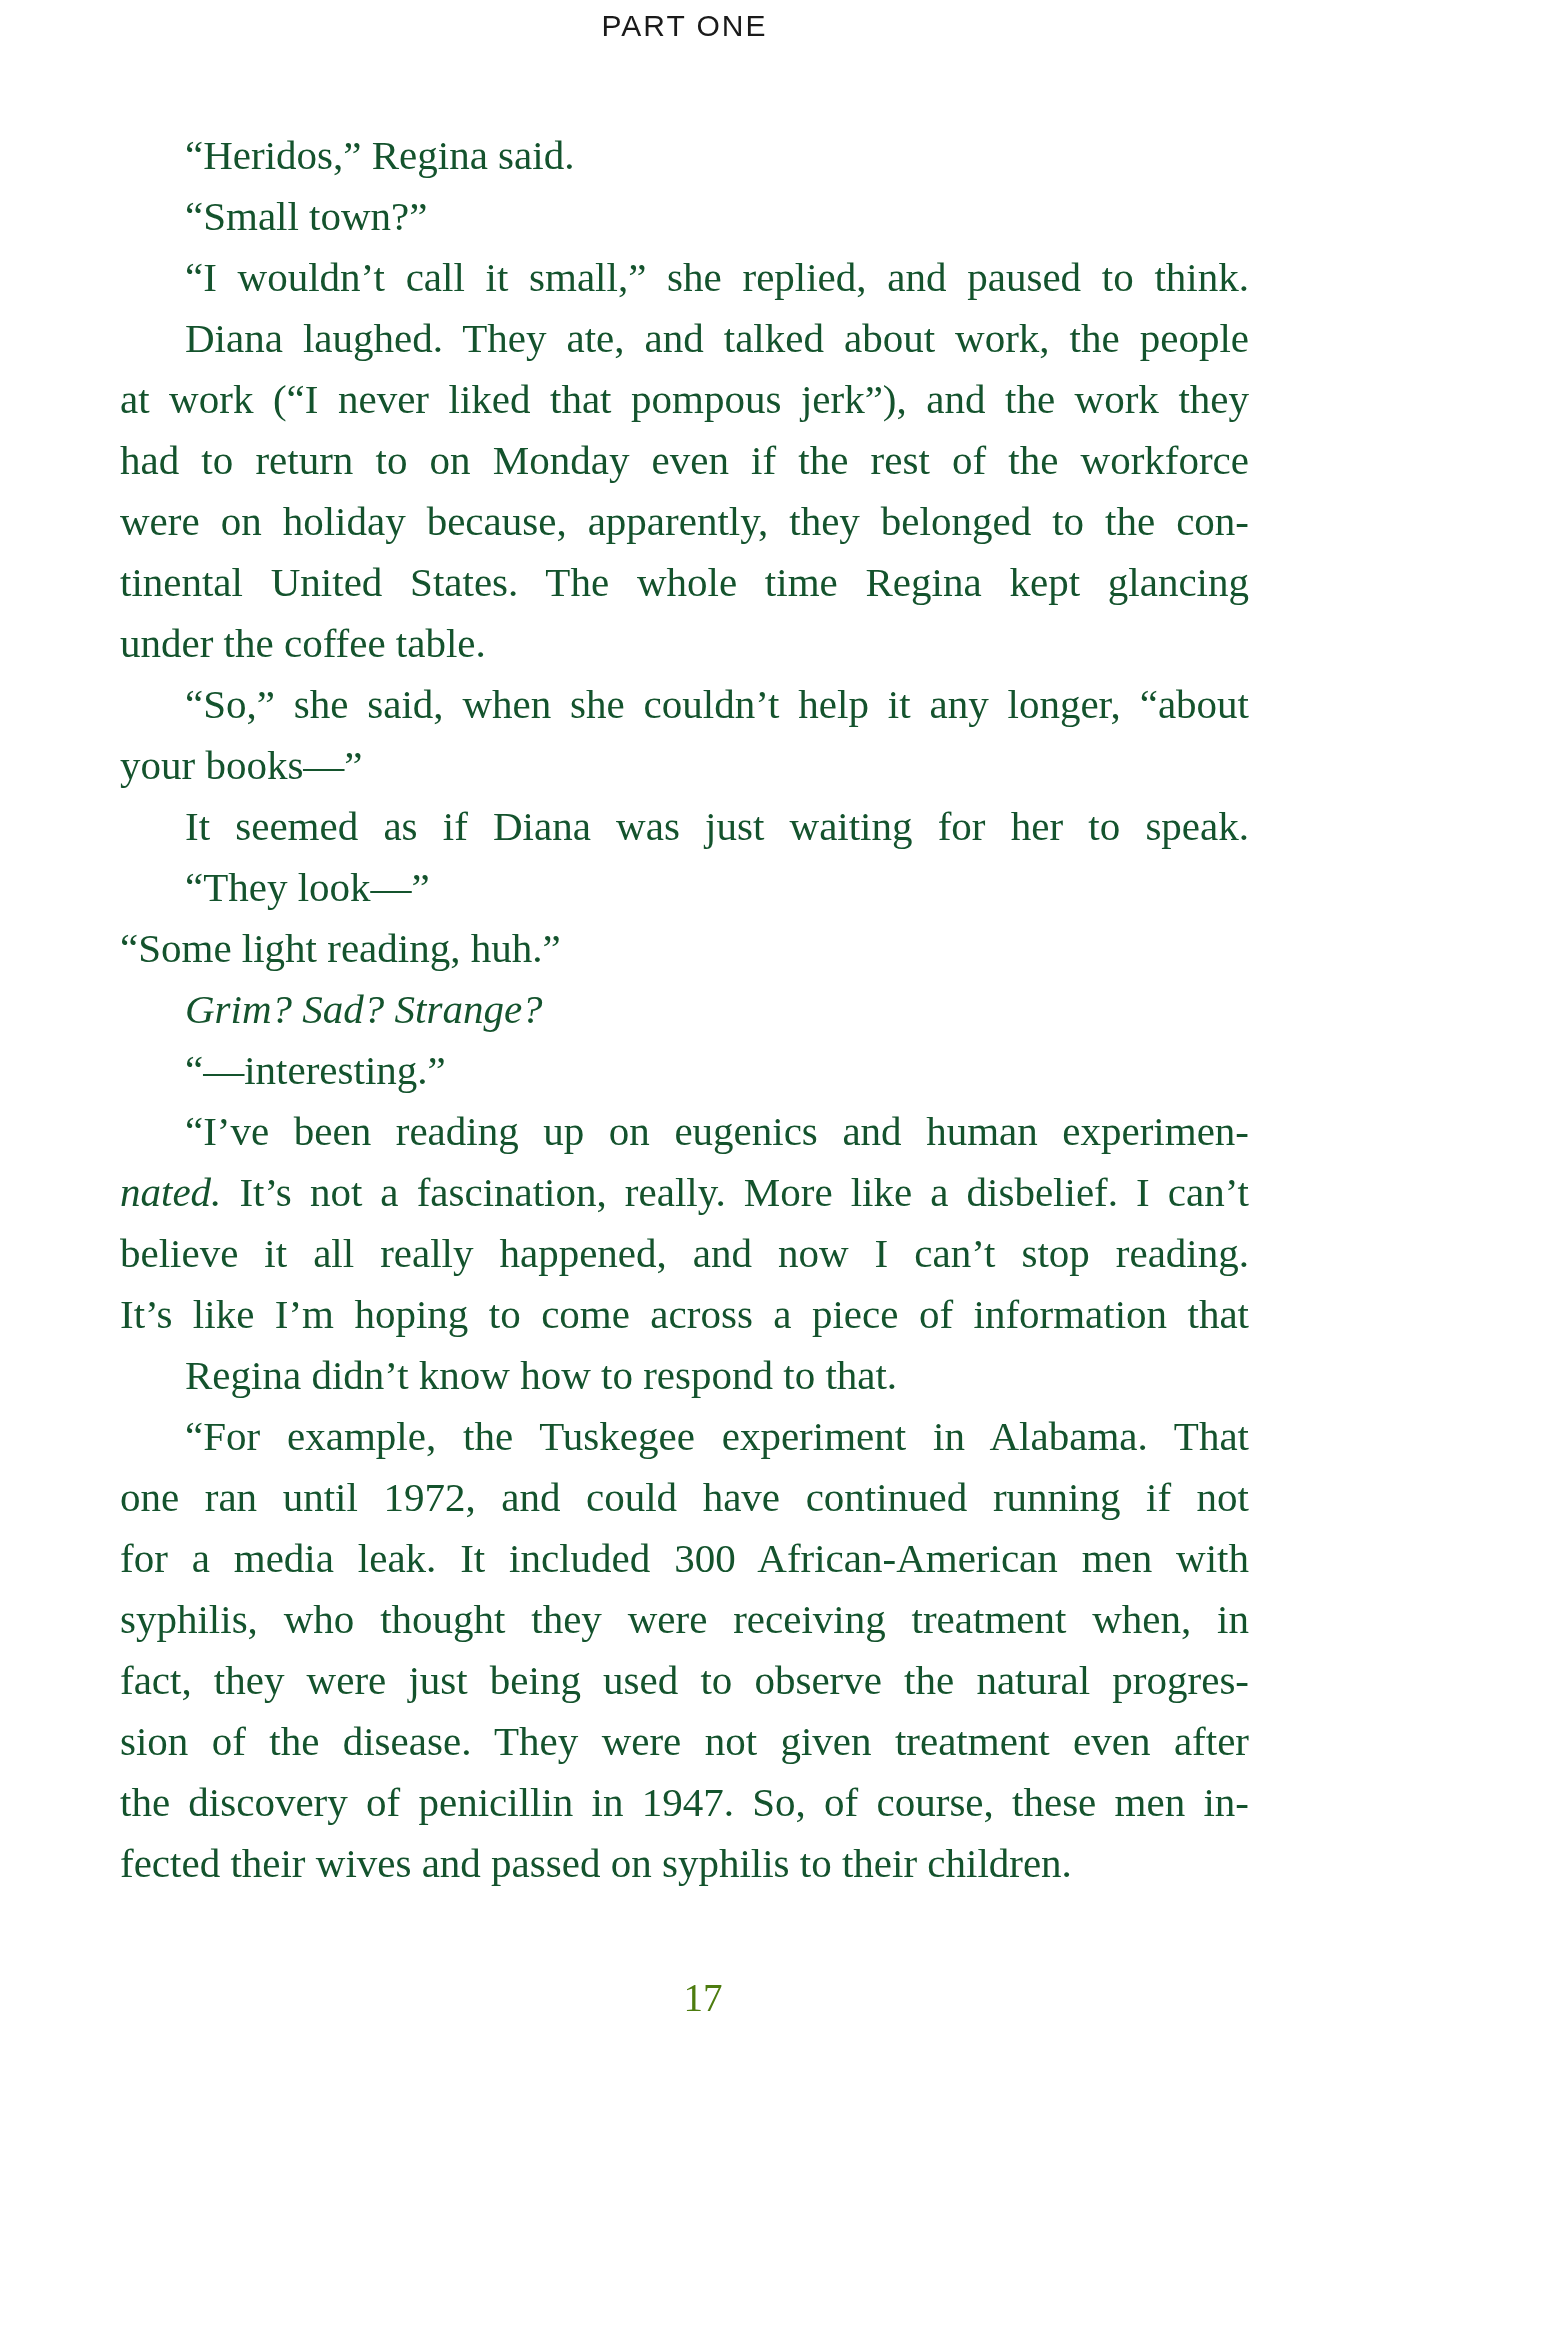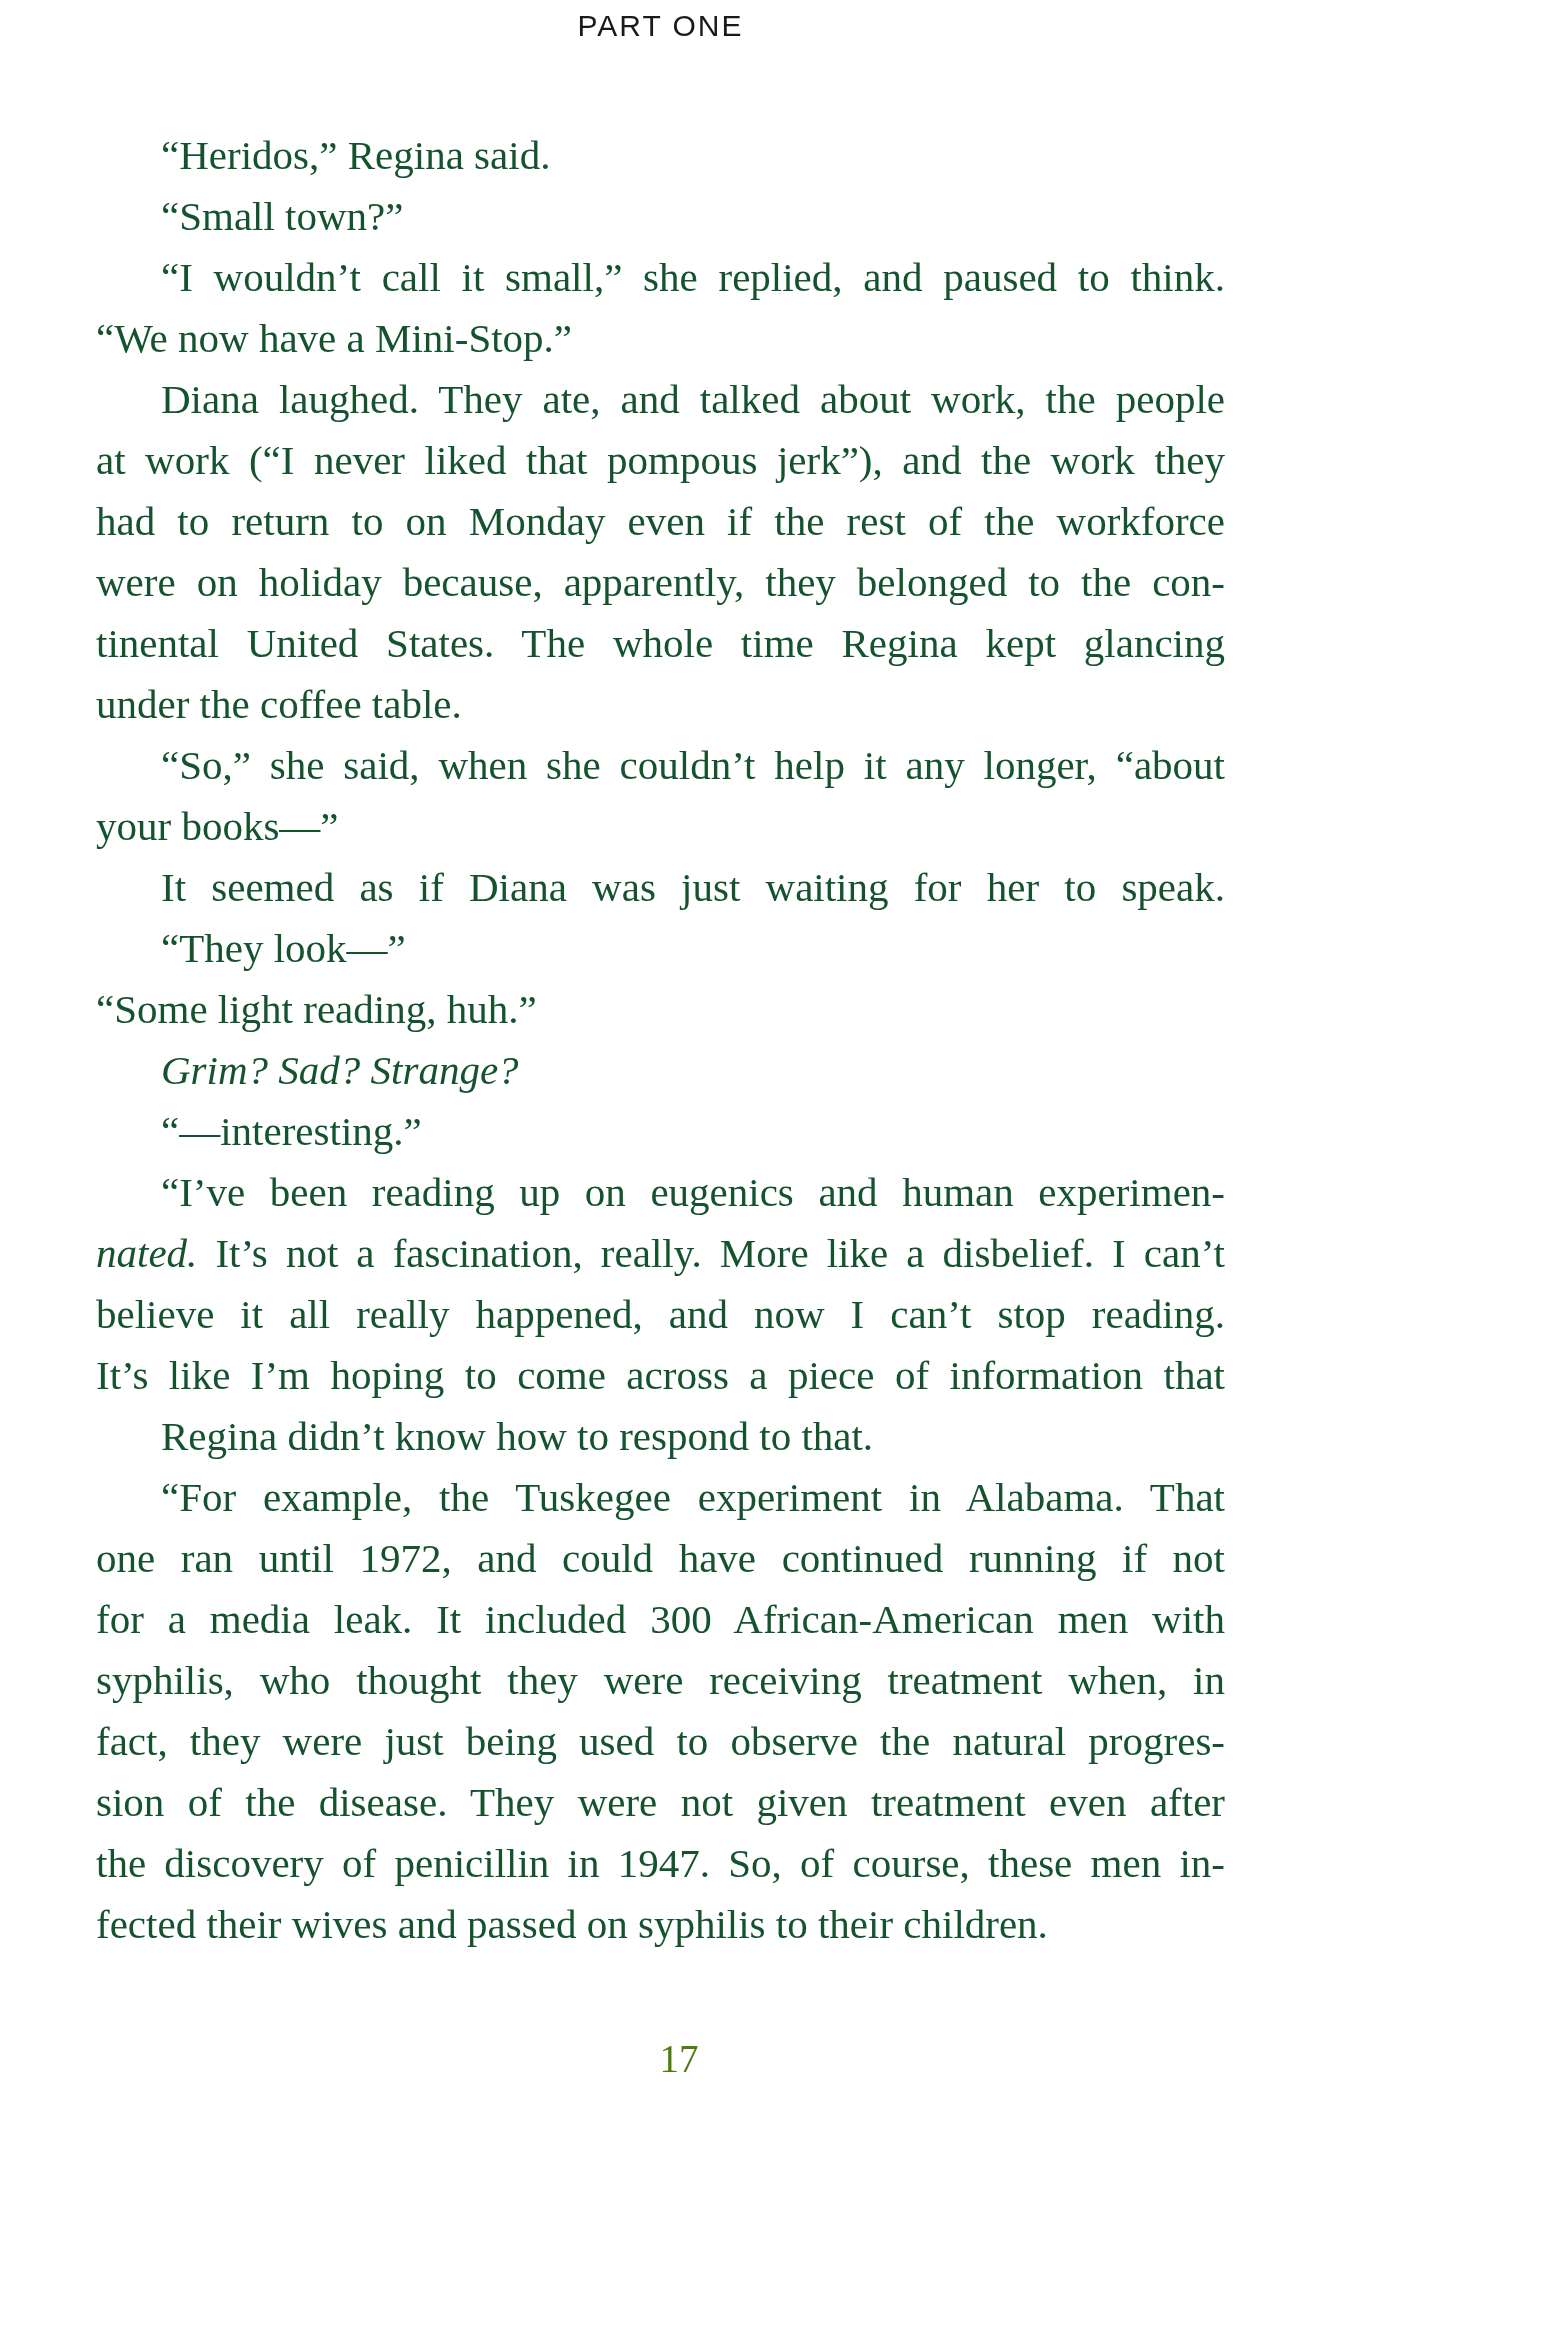--- a/index.html
+++ b/index.html
@@ -8,21 +8,21 @@
     background: #ffffff;
   }
   body {
     width: 1560px;
     height: 2349px;
     overflow: hidden;
   }
   .page {
     position: relative;
     width: 1129px;
-    margin-left: 96px;
+    margin-left: 120px;
     padding-top: 5.9px;
   }
   .heading {
     text-align: center;
     font-family: "Liberation Sans", "DejaVu Sans", sans-serif;
     font-size: 30px;
     line-height: 39px;
     letter-spacing: 2px;
     color: #1a1a1a;
   }
@@ -60,21 +60,20 @@
 </head>
 <body>
 
 <div class="page">
   <div class="heading">PART ONE</div>
 
   <div class="text-block">
       <div class="line indent"><span class="run">“Heridos,” Regina said.</span></div>
       <div class="line indent"><span class="run">“Small town?”</span></div>
       <div class="line indent justify"><span class="run">“I wouldn’t call it small,” she replied, and paused to think.</span></div>
-      <div class="line"><span class="run">“We now have a Mini-Stop.”</span></div>
       <div class="line indent justify"><span class="run">Diana laughed. They ate, and talked about work, the people</span></div>
       <div class="line justify"><span class="run">at work (“I never liked that pompous jerk”), and the work they</span></div>
       <div class="line justify"><span class="run">had to return to on Monday even if the rest of the workforce</span></div>
       <div class="line justify"><span class="run">were on holiday because, apparently, they belonged to the con-</span></div>
       <div class="line justify"><span class="run">tinental United States. The whole time Regina kept glancing</span></div>
       <div class="line"><span class="run">under the coffee table.</span></div>
       <div class="line indent justify"><span class="run">“So,” she said, when she couldn’t help it any longer, “about</span></div>
       <div class="line"><span class="run">your books—”</span></div>
       <div class="line indent justify"><span class="run">It seemed as if Diana was just waiting for her to speak.</span></div>
       <div class="line indent"><span class="run">“They look—”</span></div>

